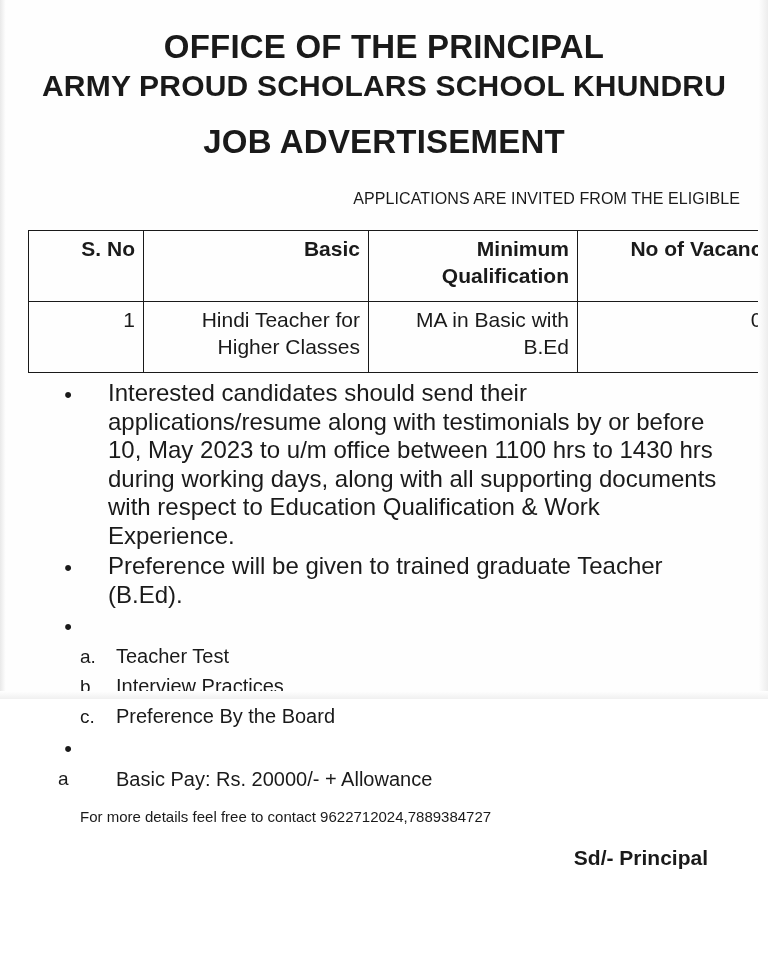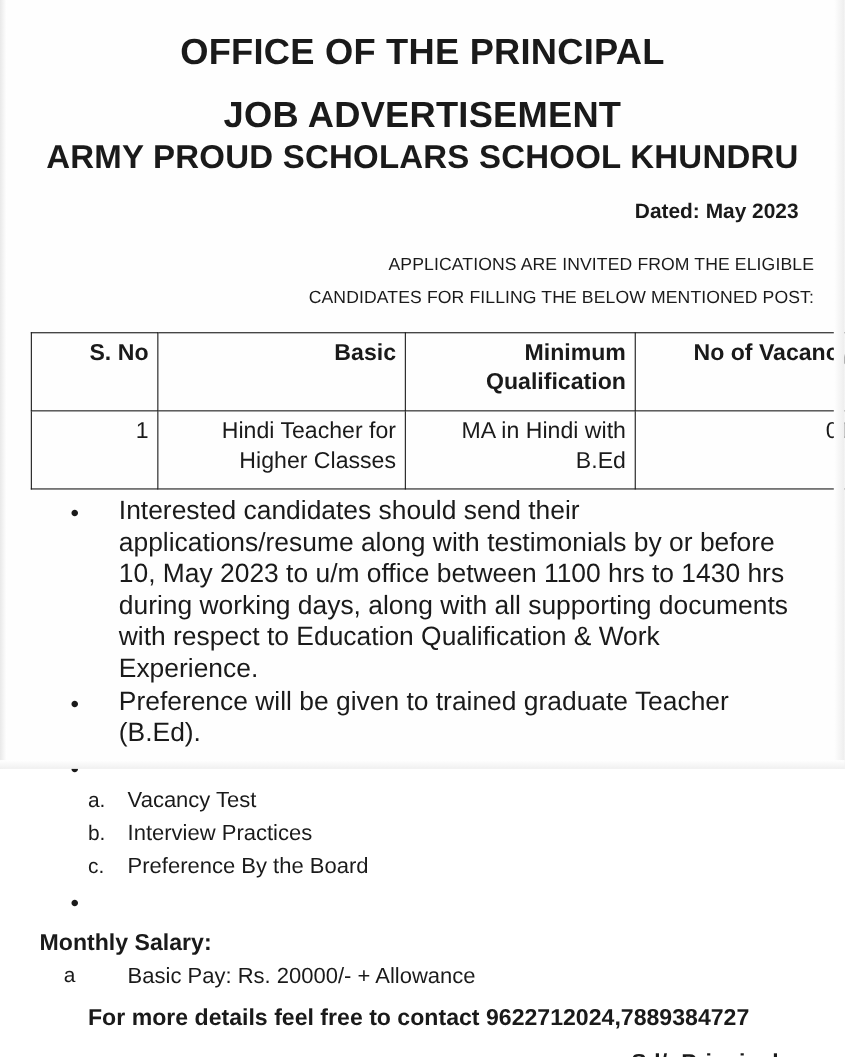--- a/index.html
+++ b/index.html
@@ -164,22 +164,22 @@
     padding-left: 30px;
     box-sizing: border-box;
     font-size: 19px;
     line-height: 28px;
   }
   .salary-text {
     font-size: 20px;
     line-height: 28px;
   }
   .contact {
-    font-weight: bold;
-    font-size: 21px;
+    font-weight: normal;
+    font-size: 15px;
     line-height: 28px;
     margin-top: 10px;
     padding-left: 52px;
   }
   .sign {
     text-align: right;
     font-weight: bold;
     font-size: 21px;
     line-height: 29px;
     padding-right: 32px;
@@ -189,44 +189,42 @@
 </head>
 <body>
 
 <div class="page">
 
   <div class="edge-left"></div>
   <div class="edge-right"></div>
   <div class="edge-bottom"></div>
 
   <div class="hdr hdr-line1">OFFICE OF THE PRINCIPAL</div>
+  <div class="hdr hdr-line2">ARMY PROUD SCHOLARS SCHOOL KHUNDRU</div>
   <div class="hdr hdr-line3">JOB ADVERTISEMENT</div>
-  <div class="hdr hdr-line2">ARMY PROUD SCHOLARS SCHOOL KHUNDRU</div>
-
-  <div class="dated">Dated: May 2023</div>
+
 
   <div class="intro">
     <div>APPLICATIONS ARE INVITED FROM THE ELIGIBLE</div>
-    <div>CANDIDATES FOR FILLING THE BELOW MENTIONED POST:</div>
   </div>
 
   <table class="vac">
     <thead>
       <tr>
         <th class="col-sno">S. No</th>
         <th class="col-post">Basic</th>
         <th class="col-qual">Minimum Qualification</th>
         <th class="col-vac">No of Vacancy</th>
       </tr>
     </thead>
     <tbody>
       <tr>
         <td>1</td>
         <td>Hindi Teacher for Higher Classes</td>
-        <td>MA in Hindi with B.Ed</td>
+        <td>MA in Basic with B.Ed</td>
         <td>01</td>
       </tr>
     </tbody>
   </table>
 
   <div class="bullets">
 
     <div class="bullet-row">
       <div class="bullet-mark">•</div>
       <div class="bullet-text">Interested candidates should send their applications/resume along with testimonials by or before 10, May 2023 to u/m office between 1100 hrs to 1430 hrs during working days, along with all supporting documents with respect to Education Qualification &amp; Work Experience.</div>
@@ -236,40 +234,39 @@
       <div class="bullet-mark">•</div>
       <div class="bullet-text">Preference will be given to trained graduate Teacher (B.Ed).</div>
     </div>
 
     <div class="bullet-row">
       <div class="bullet-mark">•</div>
     </div>
 
     <div class="sub-row">
       <div class="sub-mark">a.</div>
-      <div class="sub-text">Vacancy Test</div>
+      <div class="sub-text">Teacher Test</div>
     </div>
 
     <div class="sub-row">
       <div class="sub-mark">b.</div>
       <div class="sub-text">Interview Practices</div>
     </div>
 
     <div class="sub-row">
       <div class="sub-mark">c.</div>
       <div class="sub-text">Preference By the Board</div>
     </div>
 
     <div class="bullet-row">
       <div class="bullet-mark">•</div>
     </div>
 
   </div>
 
-  <div class="salary-head">Monthly Salary:</div>
   <div class="salary-row">
     <div class="salary-mark">a</div>
     <div class="salary-text">Basic Pay: Rs. 20000/- + Allowance</div>
   </div>
 
   <div class="contact">For more details feel free to contact 9622712024,7889384727</div>
 
   <div class="sign sign-1">Sd/- Principal</div>
 
 </div>

